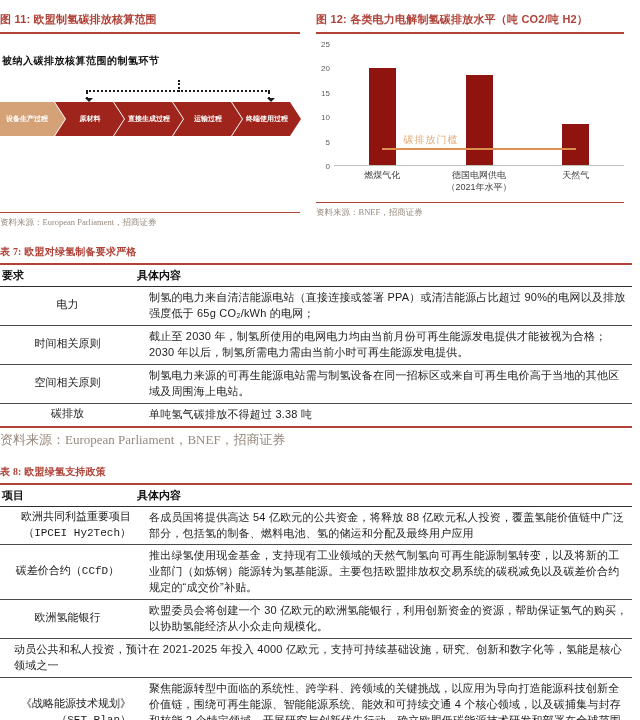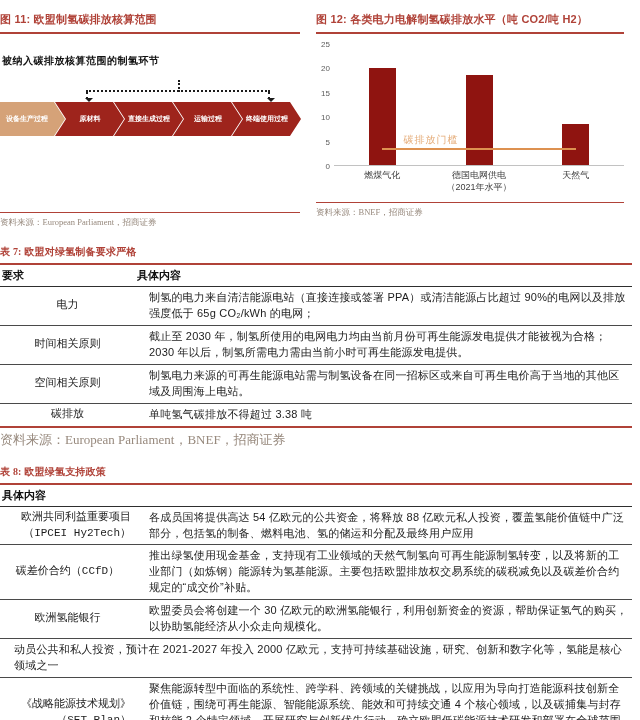--- a/index.html
+++ b/index.html
@@ -177,37 +177,38 @@
           </div>
         </div>
     </div>
     <div class="tbl-source">资料来源：European Parliament，BNEF，招商证券</div>
   </div>
 
   <div class="tbl-section">
     <div class="tbl-title">表 8: 欧盟绿氢支持政策</div>
     <div class="tbl">
       <div class="thead">
+        <div class="hc c1">项目</div>
         <div class="hc c2">具体内容</div>
       </div>
       <div>
           <div class="trow">
             <div class="tcell1">欧洲共同利益重要项目（IPCEI Hy2Tech）</div>
             <div class="tcell2">各成员国将提供高达 54 亿欧元的公共资金，将释放 88 亿欧元私人投资，覆盖氢能价值链中广泛部分，包括氢的制备、燃料电池、氢的储运和分配及最终用户应用</div>
           </div>
           <div class="trow">
             <div class="tcell1">碳差价合约（CCfD）</div>
             <div class="tcell2">推出绿氢使用现金基金，支持现有工业领域的天然气制氢向可再生能源制氢转变，以及将新的工业部门（如炼钢）能源转为氢基能源。主要包括欧盟排放权交易系统的碳税减免以及碳差价合约规定的“成交价”补贴。</div>
           </div>
           <div class="trow">
             <div class="tcell1">欧洲氢能银行</div>
             <div class="tcell2">欧盟委员会将创建一个 30 亿欧元的欧洲氢能银行，利用创新资金的资源，帮助保证氢气的购买，以协助氢能经济从小众走向规模化。</div>
           </div>
           <div class="trow">
-            <div class="tcell2">动员公共和私人投资，预计在 2021-2027 年投入 2000 亿欧元，支持可持续基础设施，研究、创新和数字化等，氢能是核心领域之一</div>
+            <div class="tcell2">动员公共和私人投资，预计在 2021-2025 年投入 4000 亿欧元，支持可持续基础设施，研究、创新和数字化等，氢能是核心领域之一</div>
           </div>
           <div class="trow">
             <div class="tcell1">《战略能源技术规划》（SET-Plan）</div>
             <div class="tcell2">聚焦能源转型中面临的系统性、跨学科、跨领域的关键挑战，以应用为导向打造能源科技创新全价值链，围绕可再生能源、智能能源系统、能效和可持续交通 4 个核心领域，以及碳捕集与封存和核能 2 个特定领域，开展研究与创新优先行动，确立欧盟低碳能源技术研发和部署在全球范围的领先地位。</div>
           </div>
         </div>
     </div>
 
   </div>
 

